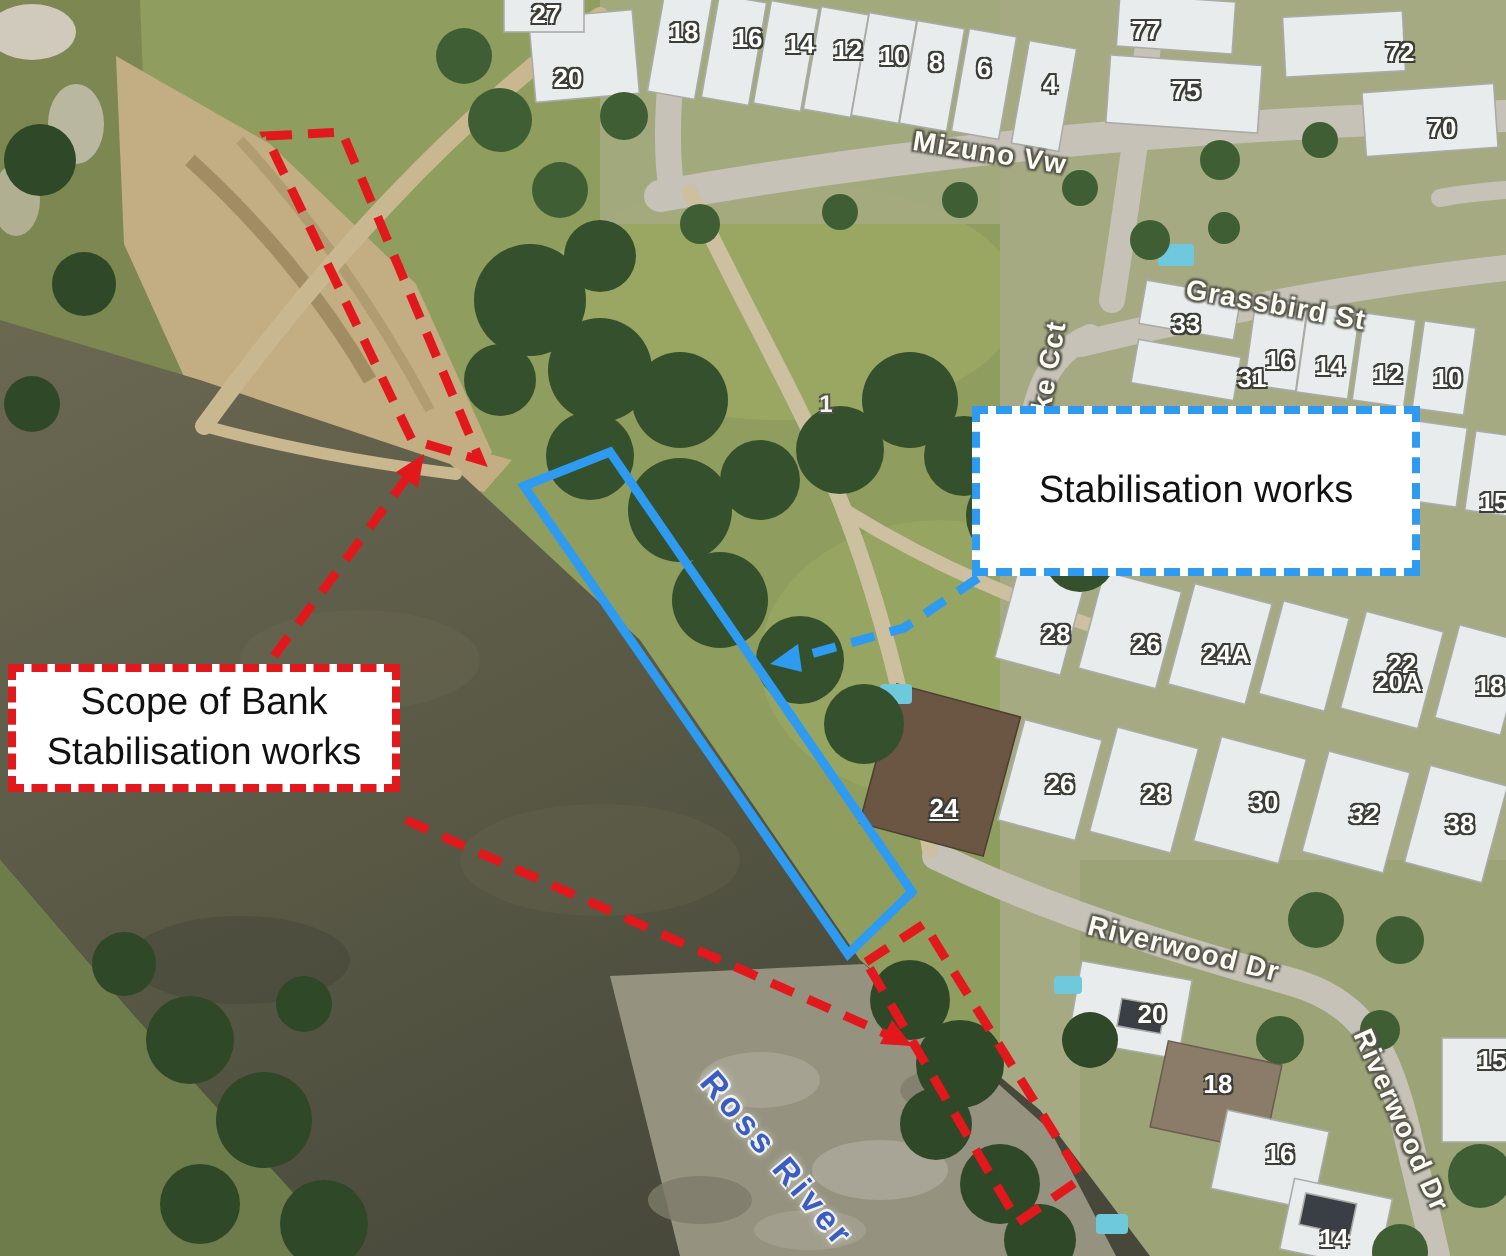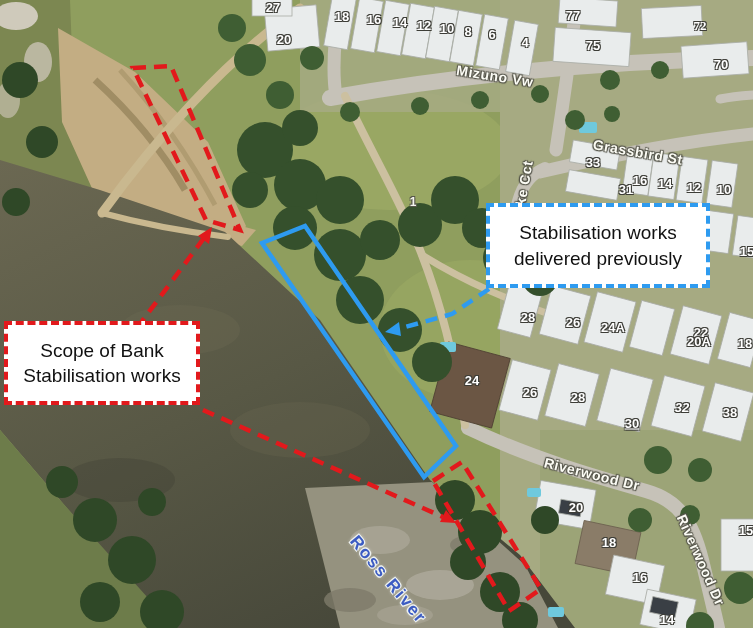--- a/index.html
+++ b/index.html
@@ -25,21 +25,21 @@
   .river-label{
     font-size:17px;color:#3c5cc2;letter-spacing:2px;
     text-shadow:-1px -1px 0 #eef2f0,1px -1px 0 #eef2f0,-1px 1px 0 #eef2f0,1px 1px 0 #eef2f0,0 0 4px #ffffff;
   }
   
   .callout{
     position:absolute;box-sizing:border-box;background:#ffffff;
     display:flex;flex-direction:column;align-items:center;justify-content:center;
     color:#111;font-size:19px;line-height:1.32;text-align:center;
   }
-  .callout-red{left:4px;top:321px;width:196px;height:84px;border:4px dashed #e2191c;}
+  .callout-red{left:4px;top:332px;width:196px;height:64px;border:4px dashed #e2191c;}
   .callout-blue{left:486px;top:203px;width:224px;height:85px;border:4px dashed #2e9bf0;}
 </style>
 </head>
 <body>
 
 <div class="map-figure">
 
   <svg class="layer" viewBox="0 0 753 628" aria-hidden="true">
     <defs>
       <linearGradient id="wg" x1="0" y1="0" x2="0.6" y2="1">
@@ -304,40 +304,40 @@
       <span class="map-label house-number" style="left: 342px; top: 16px; transform: translate(-50%, -50%) rotate(0deg);">18</span>
       <span class="map-label house-number" style="left: 374px; top: 19px; transform: translate(-50%, -50%) rotate(0deg);">16</span>
       <span class="map-label house-number" style="left: 400px; top: 22px; transform: translate(-50%, -50%) rotate(0deg);">14</span>
       <span class="map-label house-number" style="left: 424px; top: 25px; transform: translate(-50%, -50%) rotate(0deg);">12</span>
       <span class="map-label house-number" style="left: 447px; top: 28px; transform: translate(-50%, -50%) rotate(0deg);">10</span>
       <span class="map-label house-number" style="left: 468px; top: 31px; transform: translate(-50%, -50%) rotate(0deg);">8</span>
       <span class="map-label house-number" style="left: 492px; top: 34px; transform: translate(-50%, -50%) rotate(0deg);">6</span>
       <span class="map-label house-number" style="left: 525px; top: 42px; transform: translate(-50%, -50%) rotate(0deg);">4</span>
       <span class="map-label house-number" style="left: 573px; top: 15px; transform: translate(-50%, -50%) rotate(0deg);">77</span>
       <span class="map-label house-number" style="left: 593px; top: 45px; transform: translate(-50%, -50%) rotate(0deg);">75</span>
-      <span class="map-label house-number" style="left: 700px; top: 26px; transform: translate(-50%, -50%) rotate(0deg); font-family: Liberation Serif, serif;">72</span>
+      <span class="map-label house-number" style="left: 700px; top: 26px; transform: translate(-50%, -50%) rotate(0deg);">72</span>
       <span class="map-label house-number" style="left: 721px; top: 64px; transform: translate(-50%, -50%) rotate(0deg);">70</span>
       <span class="map-label house-number" style="left: 593px; top: 162px; transform: translate(-50%, -50%) rotate(0deg);">33</span>
       <span class="map-label house-number" style="left: 589px; top: 189px; transform: translate(-50%, -50%) rotate(0deg); margin-left: 37px;">31</span>
       <span class="map-label house-number" style="left: 640px; top: 180px; transform: translate(-50%, -50%) rotate(0deg);">16</span>
       <span class="map-label house-number" style="left: 665px; top: 183px; transform: translate(-50%, -50%) rotate(0deg);">14</span>
       <span class="map-label house-number" style="left: 694px; top: 187px; transform: translate(-50%, -50%) rotate(0deg);">12</span>
       <span class="map-label house-number" style="left: 724px; top: 189px; transform: translate(-50%, -50%) rotate(0deg);">10</span>
       <span class="map-label house-number" style="left: 701px; top: 245px; transform: translate(-50%, -50%) rotate(0deg);">17</span>
       <span class="map-label house-number" style="left: 747px; top: 251px; transform: translate(-50%, -50%) rotate(0deg);">15</span>
       <span class="map-label house-number" style="left: 528px; top: 317px; transform: translate(-50%, -50%) rotate(0deg);">28</span>
       <span class="map-label house-number" style="left: 573px; top: 322px; transform: translate(-50%, -50%) rotate(0deg);">26</span>
       <span class="map-label house-number" style="left: 613px; top: 327px; transform: translate(-50%, -50%) rotate(0deg);">24A</span>
       <span class="map-label house-number" style="left: 657px; top: 332px; transform: translate(-50%, -50%) rotate(0deg); margin-left: 44px;">22</span>
       <span class="map-label house-number" style="left: 699px; top: 341px; transform: translate(-50%, -50%) rotate(0deg);">20A</span>
       <span class="map-label house-number" style="left: 745px; top: 343px; transform: translate(-50%, -50%) rotate(0deg);">18</span>
-      <span class="map-label house-number" style="left: 472px; top: 380px; transform: translate(-50%, -50%) rotate(0deg);">24</span>
+      <span class="map-label house-number" style="left: 472px; top: 404px; transform: translate(-50%, -50%) rotate(0deg); text-decoration: underline;">24</span>
       <span class="map-label house-number" style="left: 530px; top: 392px; transform: translate(-50%, -50%) rotate(0deg);">26</span>
       <span class="map-label house-number" style="left: 578px; top: 397px; transform: translate(-50%, -50%) rotate(0deg);">28</span>
-      <span class="map-label house-number" style="left: 632px; top: 423px; transform: translate(-50%, -50%) rotate(0deg); text-decoration: underline;">30</span>
+      <span class="map-label house-number" style="left: 632px; top: 401px; transform: translate(-50%, -50%) rotate(0deg);">30</span>
       <span class="map-label house-number" style="left: 682px; top: 407px; transform: translate(-50%, -50%) rotate(0deg); font-style: italic;">32</span>
       <span class="map-label house-number" style="left: 730px; top: 412px; transform: translate(-50%, -50%) rotate(0deg);">38</span>
       <span class="map-label house-number" style="left: 576px; top: 507px; transform: translate(-50%, -50%) rotate(0deg);">20</span>
       <span class="map-label house-number" style="left: 746px; top: 530px; transform: translate(-50%, -50%) rotate(0deg);">15</span>
       <span class="map-label house-number" style="left: 609px; top: 542px; transform: translate(-50%, -50%) rotate(0deg);">18</span>
       <span class="map-label house-number" style="left: 640px; top: 577px; transform: translate(-50%, -50%) rotate(0deg);">16</span>
       <span class="map-label house-number" style="left: 667px; top: 619px; transform: translate(-50%, -50%) rotate(0deg);">14</span>
       <span class="map-label river-label" style="left: 388px; top: 580px; transform: translate(-50%, -50%) rotate(50deg);">Ross River</span>
       <span class="map-label parcel-label" style="left: 413px; top: 202px; transform: translate(-50%, -50%) rotate(0deg);">1</span>
     </div>
@@ -353,21 +353,20 @@
     <polygon points="433,481 462,462 541,589 509,611" fill="none" stroke="#e2191c" stroke-width="4.5" stroke-dasharray="13 8"></polygon>
 
     <line x1="137" y1="328" x2="204" y2="238" stroke="#e2191c" stroke-width="4.5" stroke-dasharray="12 8"></line>
     <polygon points="212,227 209,244 198,236" fill="#e2191c"></polygon>
     <line x1="203" y1="410" x2="443" y2="517" stroke="#e2191c" stroke-width="4.5" stroke-dasharray="12 8"></line>
     <polygon points="456,523 440,522 446,510" fill="#e2191c"></polygon>
   </svg>
 
   <div class="callout callout-blue">
     <div>Stabilisation works</div>
-    <div>delivered previously</div>
   </div>
 
   <div class="callout callout-red">
     <div>Scope of Bank</div>
     <div>Stabilisation works</div>
   </div>
 
 </div>
 
 </body></html>

